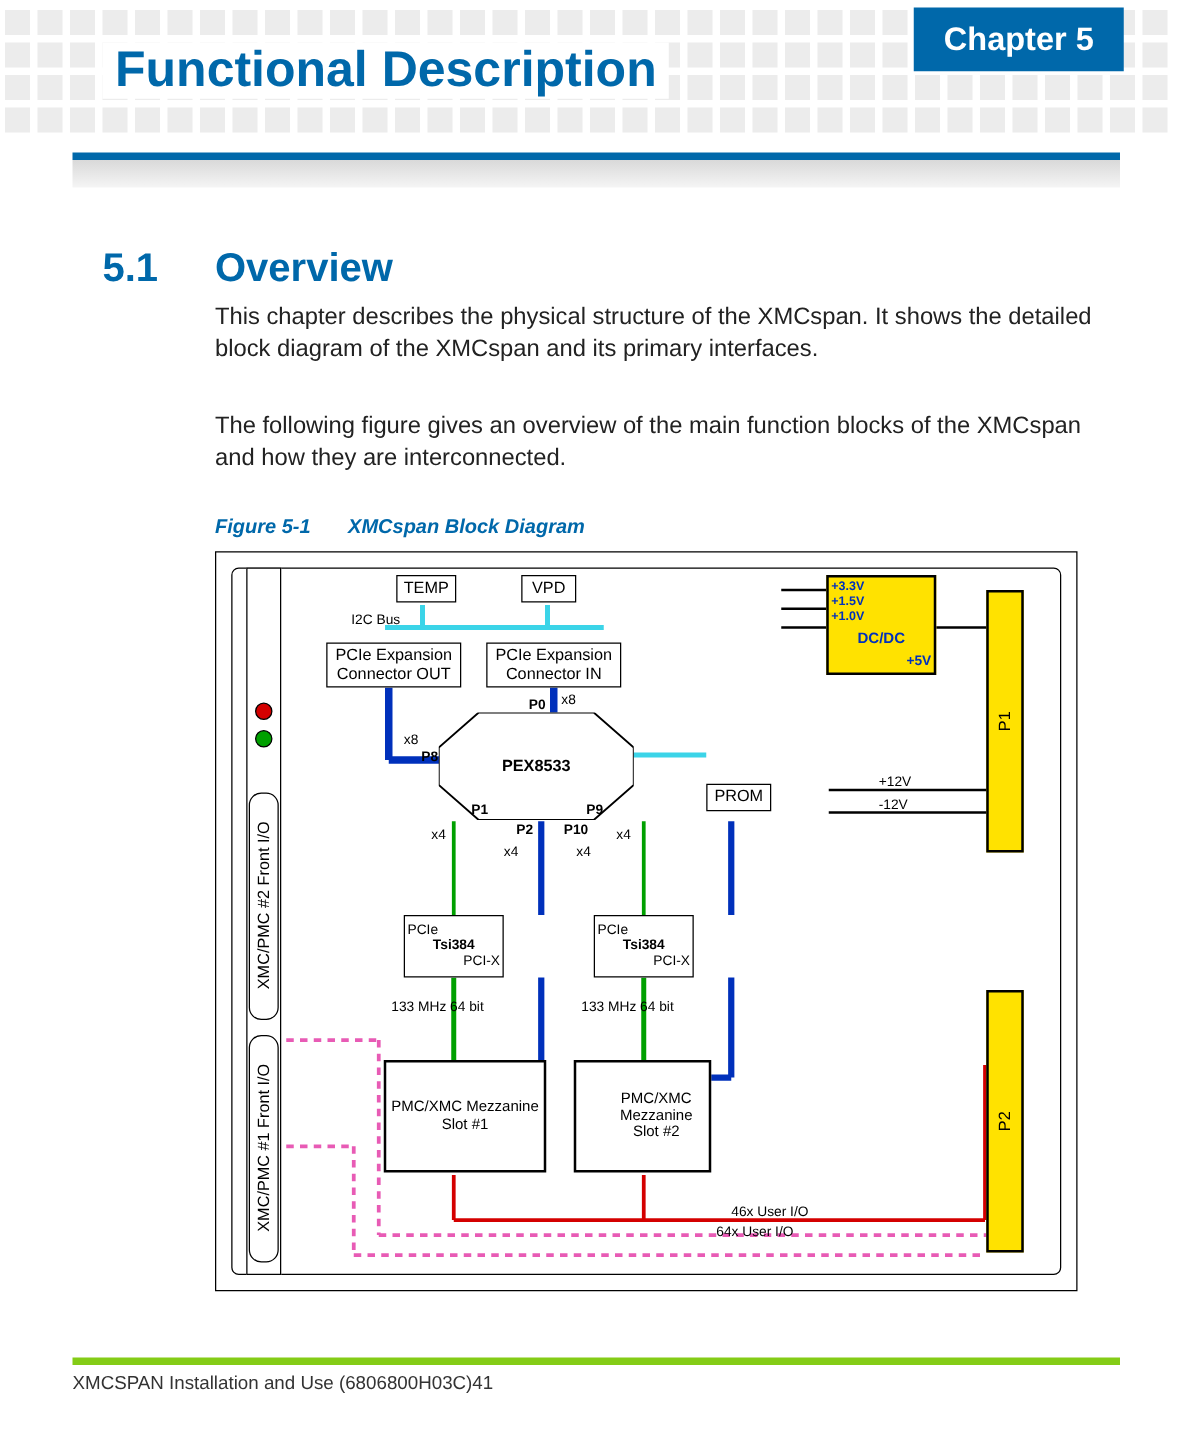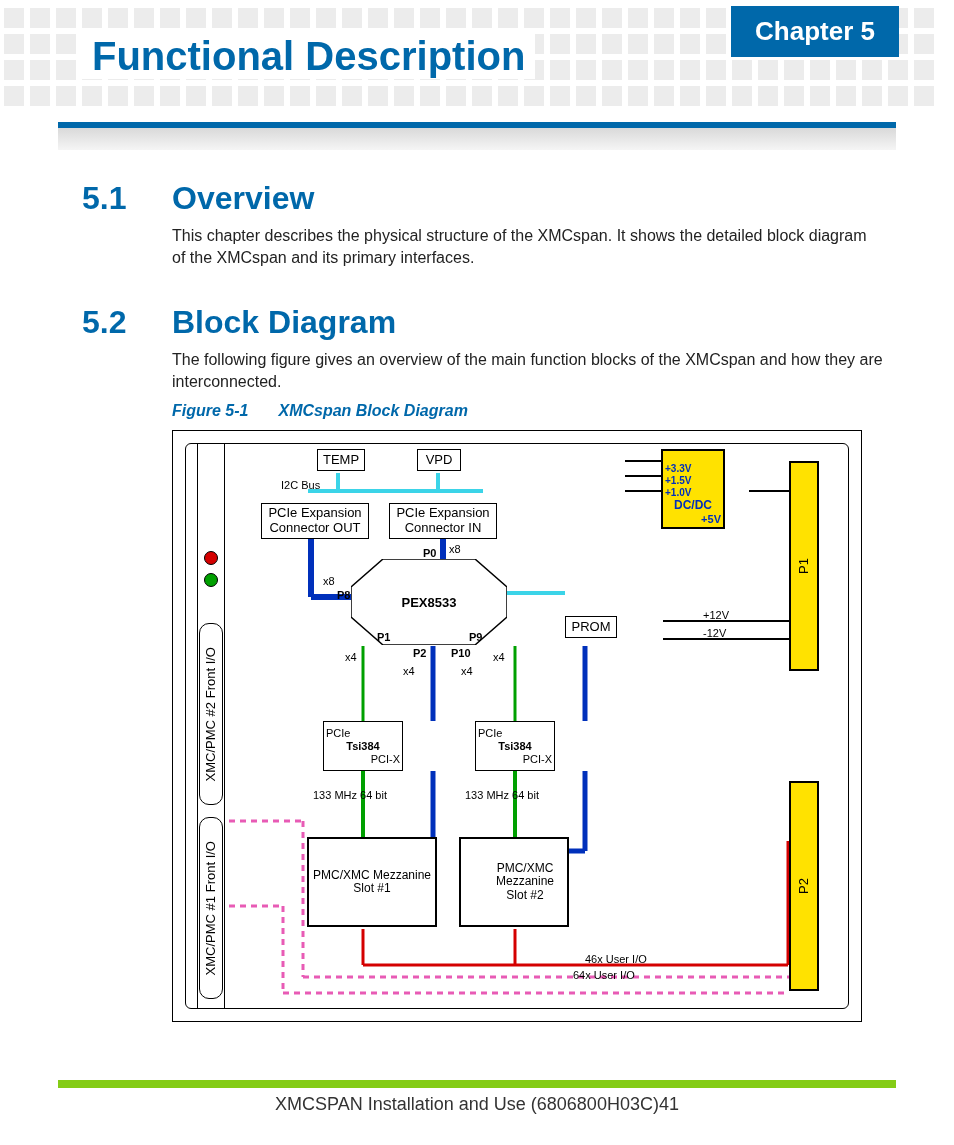--- a/index.html
+++ b/index.html
@@ -59,34 +59,34 @@
     background: linear-gradient(#d9d9d9, #f5f5f5);
     z-index: 1;
   }
   .content {
     position: absolute;
     top: 180px;
     left: 82px;
     right: 70px;
     z-index: 2;
   }
-  .sec { margin-bottom: 10px; }
+  .sec { margin-top: 16px; margin-bottom: 10px; }
   .sec-head { display: flex; align-items: baseline; gap: 40px; color: #0068aa; font-weight: 700; }
   .sec-num { font-size: 32px; min-width: 50px; }
   .sec-title { font-size: 32px; }
   .sec-body {
     margin-left: 90px;
     margin-top: 8px;
-    font-size: 16px;
+    font-size: 19px;
     color: #222;
     line-height: 1.35;
   }
   .figure-cap {
     margin-left: 90px;
-    margin-top: 10px;
+    margin-top: 33px;
     color: #0068aa;
     font-style: italic;
     font-weight: 600;
     font-size: 16px;
     display: flex;
     gap: 30px;
     text-align: right;
   }
   .diagram-wrap {
     margin-left: 90px;
@@ -115,25 +115,25 @@
   .small { font-size: 13px; }
   .tiny { font-size: 11px; }
   .red { color: #d40000; font-weight: 700; }
   .blue-t { color: #0030bb; font-weight: 700; }
   .lbl { position: absolute; font-size: 11px; color: #000; }
   .led { position: absolute; width: 14px; height: 14px; border-radius: 50%; border: 1px solid #000; }
   .footer {
     position: absolute;
     bottom: 30px;
     left: 58px; right: 58px;
-    border-top: 8px solid #84cc16;
+    border-top: 6px solid #84cc16;
     padding-top: 6px;
     display: flex;
-    justify-content: center;
-    font-size: 18px;
+    justify-content: flex-start;
+    font-size: 15px;
     color: #333;
   }
 </style>
 </head>
 <body>
 
 <div class="dots">
   <div class="dot-row">
       <div class="dot"></div>
       <div class="dot"></div>
@@ -296,24 +296,20 @@
 <div class="content">
   <div class="sec">
     <div class="sec-head">
       <span class="sec-num">5.1</span>
       <span class="sec-title">Overview</span>
     </div>
     <div class="sec-body">This chapter describes the physical structure of the XMCspan. It shows the detailed block diagram of the XMCspan and its primary interfaces.</div>
   </div>
 
   <div class="sec" style="margin-top:36px;">
-    <div class="sec-head">
-      <span class="sec-num">5.2</span>
-      <span class="sec-title">Block Diagram</span>
-    </div>
     <div class="sec-body">The following figure gives an overview of the main function blocks of the XMCspan and how they are interconnected.</div>
   </div>
 
   <div class="figure-cap">
     <span>Figure 5-1</span>
     <span>XMCspan Block Diagram</span>
   </div>
 
   <div class="diagram-wrap">
 
@@ -420,21 +416,21 @@
     </div>
     <div class="lbl tiny" style="left:140px; top:358px;">133 MHz  64 bit</div>
     <div class="lbl tiny" style="left:292px; top:358px;">133 MHz  64 bit</div>
 
     <div class="dbox" style="left:134px; top:406px; width:130px; height:90px; border-width:2px; font-size:12px;">PMC/XMC Mezzanine Slot #1</div>
     <div class="dbox" style="left:286px; top:406px; width:110px; height:90px; border-width:2px; font-size:12px;padding-left:24px;">PMC/XMC Mezzanine Slot #2</div>
 
     <div class="lbl tiny" style="left:412px; top:522px;">46x User I/O</div>
     <div class="lbl tiny" style="left:400px; top:538px;">64x User I/O</div>
 
-    <div class="dbox ybox" style="left:488px; top:18px; width:64px; height:80px; flex-direction:column; justify-content:flex-end;">
+    <div class="dbox ybox" style="left:488px; top:18px; width:88px; height:80px; flex-direction:column; justify-content:space-between;">
       <div style="align-self:flex-start; font-size:10px; text-align:left; line-height:1.2;" class="blue-t">
         <div>+3.3V</div>
         <div>+1.5V</div>
         <div>+1.0V</div>
       </div>
       <div class="blue-t" style="align-self:center;">DC/DC</div>
       <div class="blue-t tiny" style="align-self:flex-end;">+5V</div>
     </div>
     <div class="lbl tiny" style="left:530px; top:178px;">+12V</div>
     <div class="lbl tiny" style="left:530px; top:196px;">-12V</div>

